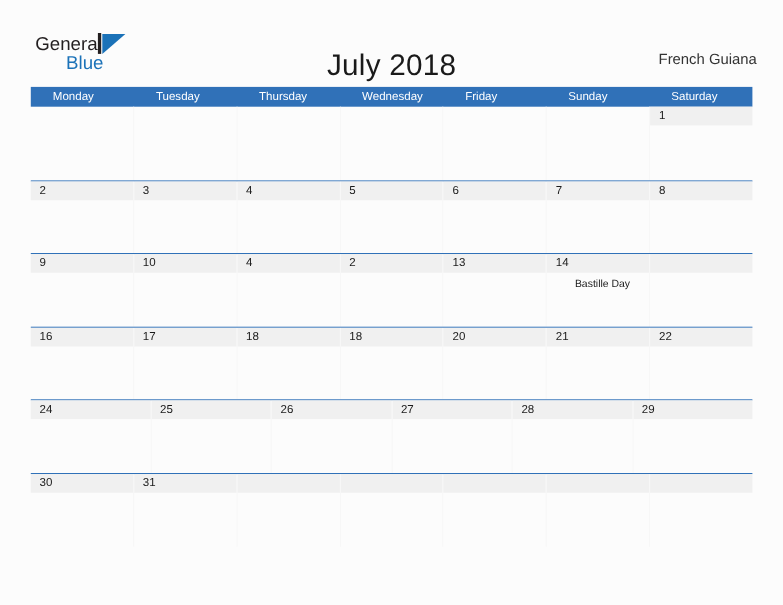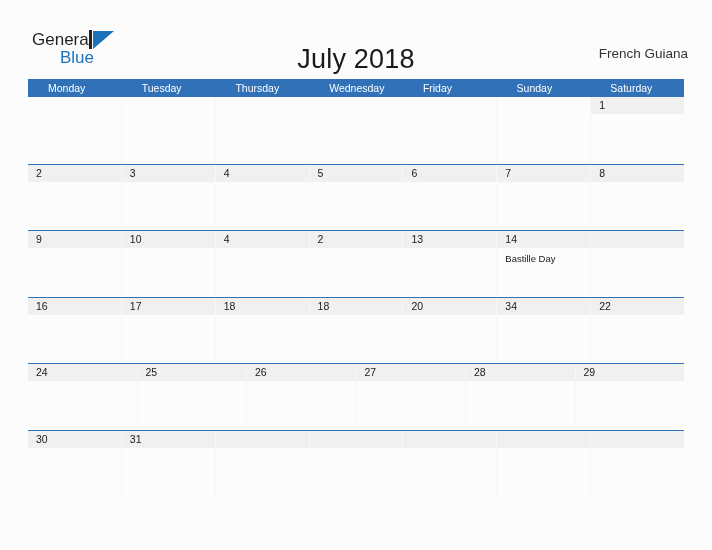--- a/index.html
+++ b/index.html
@@ -130,20 +130,21 @@
     background: transparent;
   }
 
   .event {
     position: relative;
     font-size: 9.5px;
     color: #1A1A1A;
     padding-left: 8px;
     padding-top: 5px;
     line-height: 11px;
+    text-align: center;
   }
 </style>
 </head>
 <body>
 
 <div class="page">
 
   <div class="header">
 
     <a class="logo" href="#">
@@ -287,21 +288,21 @@
             <div class="day-cell">
               <div class="band"></div>
               <div class="day-number">18</div>
             </div>
             <div class="day-cell">
               <div class="band"></div>
               <div class="day-number">20</div>
             </div>
             <div class="day-cell">
               <div class="band"></div>
-              <div class="day-number">34</div>
+              <div class="day-number">21</div>
             </div>
             <div class="day-cell">
               <div class="band"></div>
               <div class="day-number">22</div>
             </div>
           </div>
         </div>
         <div class="week-row">
           <div class="week-cells">
             <div class="day-cell">

